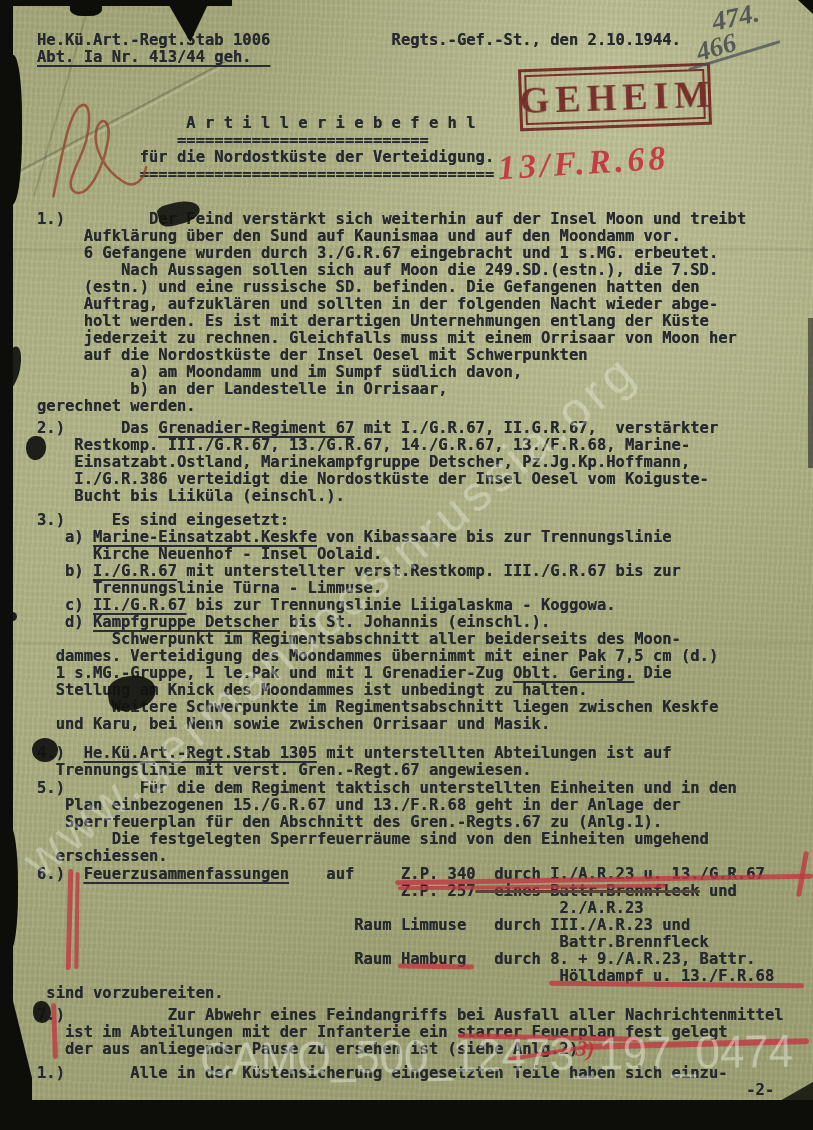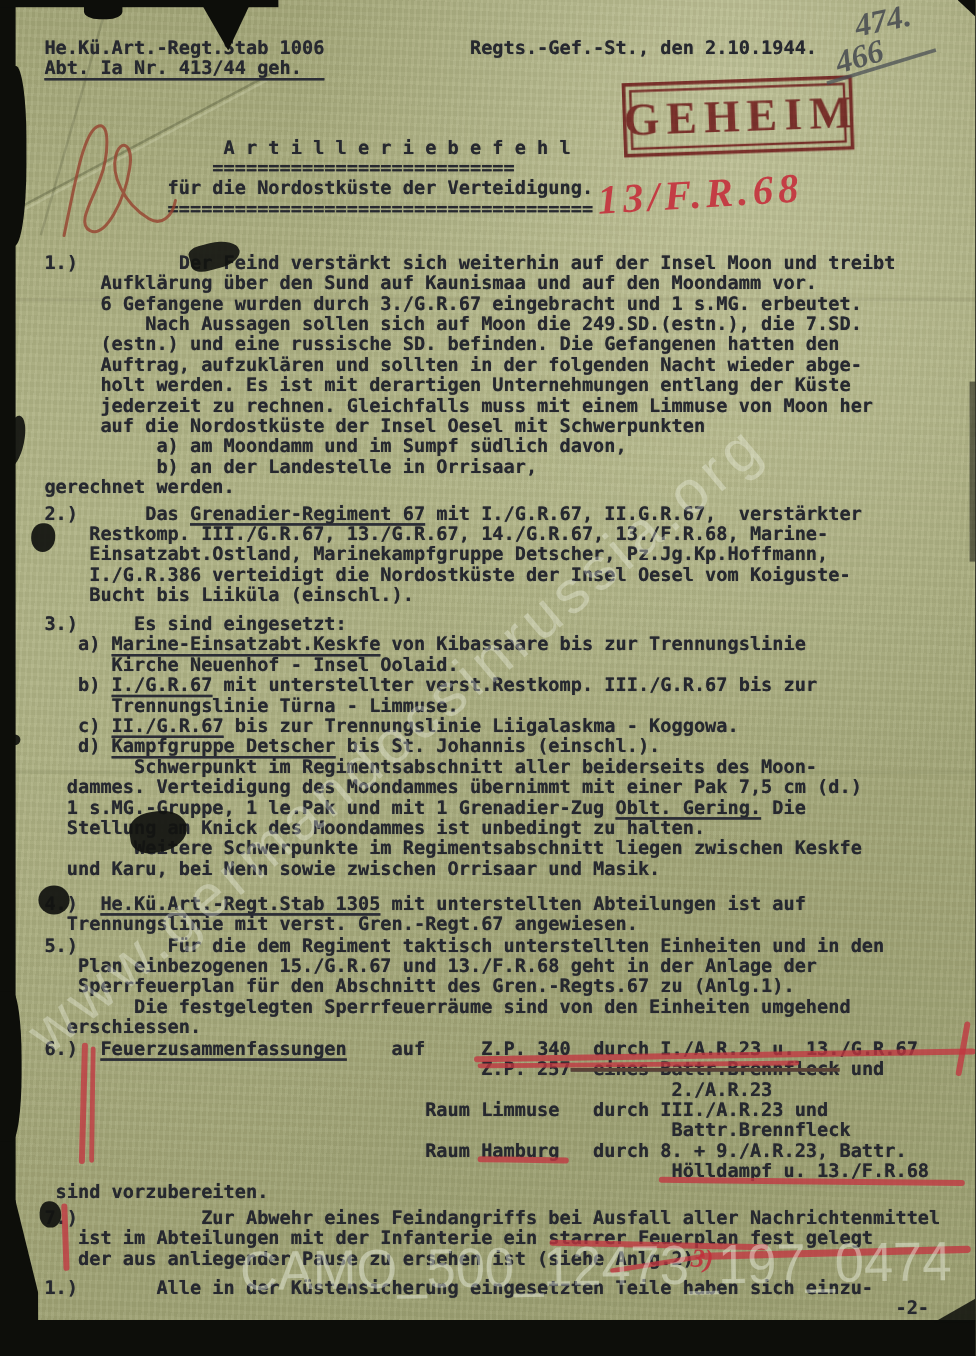--- a/index.html
+++ b/index.html
@@ -84,21 +84,21 @@
         <div class="line"><span>           ======================================</span></div>
       </div>
       <div class="block" style="margin-top: 28px;">
         <div class="line"><span>1.)         Der Feind verstärkt sich weiterhin auf der Insel Moon und treibt</span></div>
         <div class="line"><span>     Aufklärung über den Sund auf Kaunismaa und auf den Moondamm vor.</span></div>
         <div class="line"><span>     6 Gefangene wurden durch 3./G.R.67 eingebracht und 1 s.MG. erbeutet.</span></div>
         <div class="line"><span>         Nach Aussagen sollen sich auf Moon die 249.SD.(estn.), die 7.SD.</span></div>
         <div class="line"><span>     (estn.) und eine russische SD. befinden. Die Gefangenen hatten den</span></div>
         <div class="line"><span>     Auftrag, aufzuklären und sollten in der folgenden Nacht wieder abge-</span></div>
         <div class="line"><span>     holt werden. Es ist mit derartigen Unternehmungen entlang der Küste</span></div>
-        <div class="line"><span>     jederzeit zu rechnen. Gleichfalls muss mit einem Limmuse von Moon her</span></div>
+        <div class="line"><span>     jederzeit zu rechnen. Gleichfalls muss mit einem Orrisaar von Moon her</span></div>
         <div class="line"><span>     auf die Nordostküste der Insel Oesel mit Schwerpunkten</span></div>
         <div class="line"><span>          a) am Moondamm und im Sumpf südlich davon,</span></div>
         <div class="line"><span>          b) an der Landestelle in Orrisaar,</span></div>
         <div class="line"><span>gerechnet werden.</span></div>
       </div>
       <div class="block" style="margin-top: 5px;">
         <div class="line"><span>2.)      Das </span><span class="u">Grenadier-Regiment 67</span><span> mit I./G.R.67, II.G.R.67,  verstärkter</span></div>
         <div class="line"><span>    Restkomp. III./G.R.67, 13./G.R.67, 14./G.R.67, 13./F.R.68, Marine-</span></div>
         <div class="line"><span>    Einsatzabt.Ostland, Marinekampfgruppe Detscher, Pz.Jg.Kp.Hoffmann,</span></div>
         <div class="line"><span>    I./G.R.386 verteidigt die Nordostküste der Insel Oesel vom Koiguste-</span></div>

